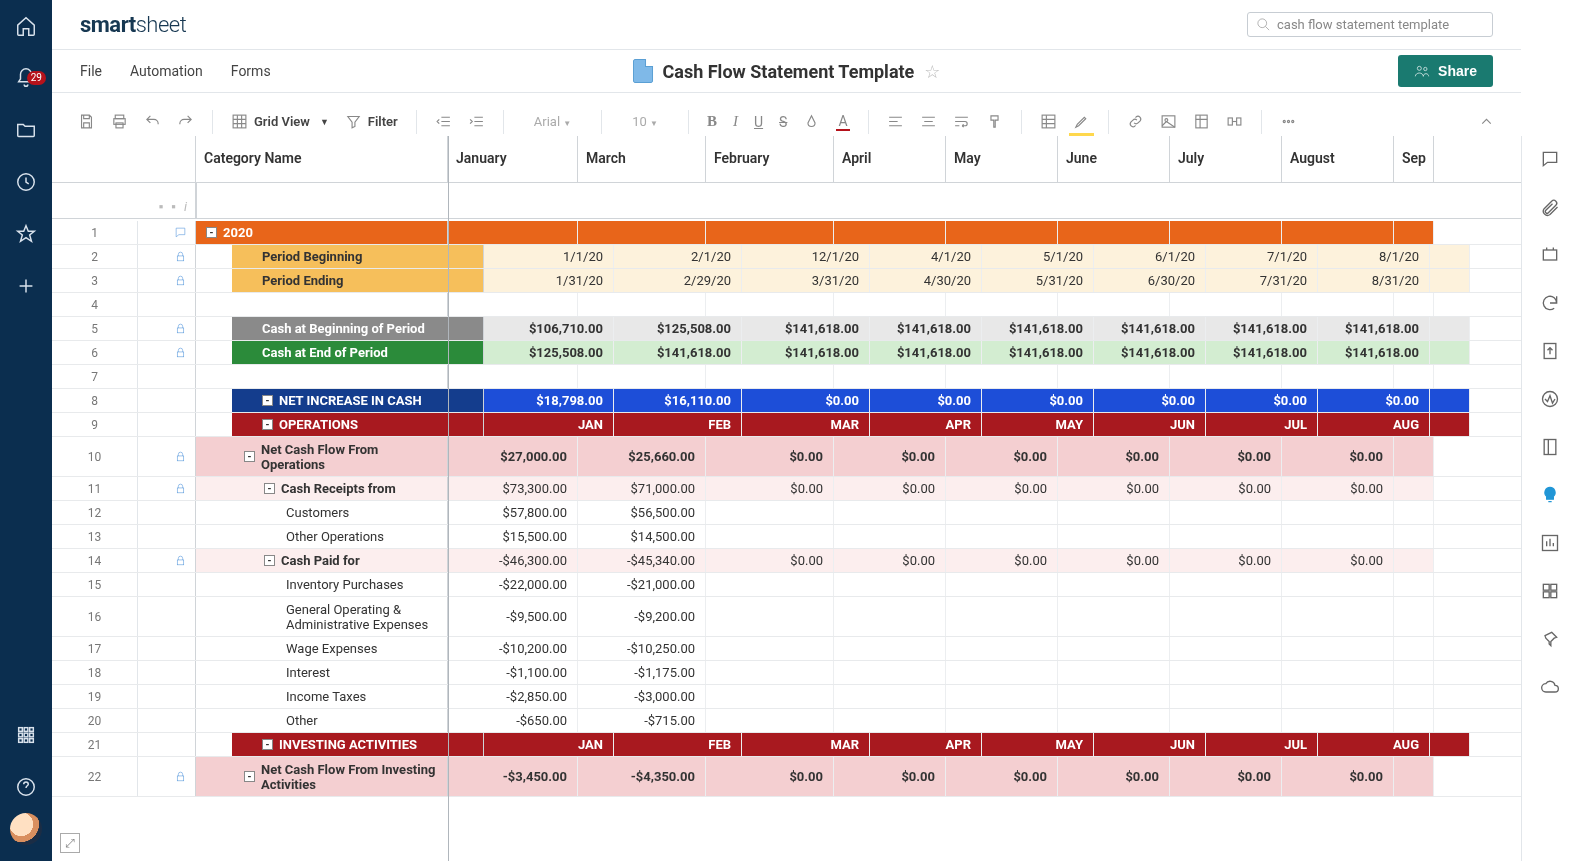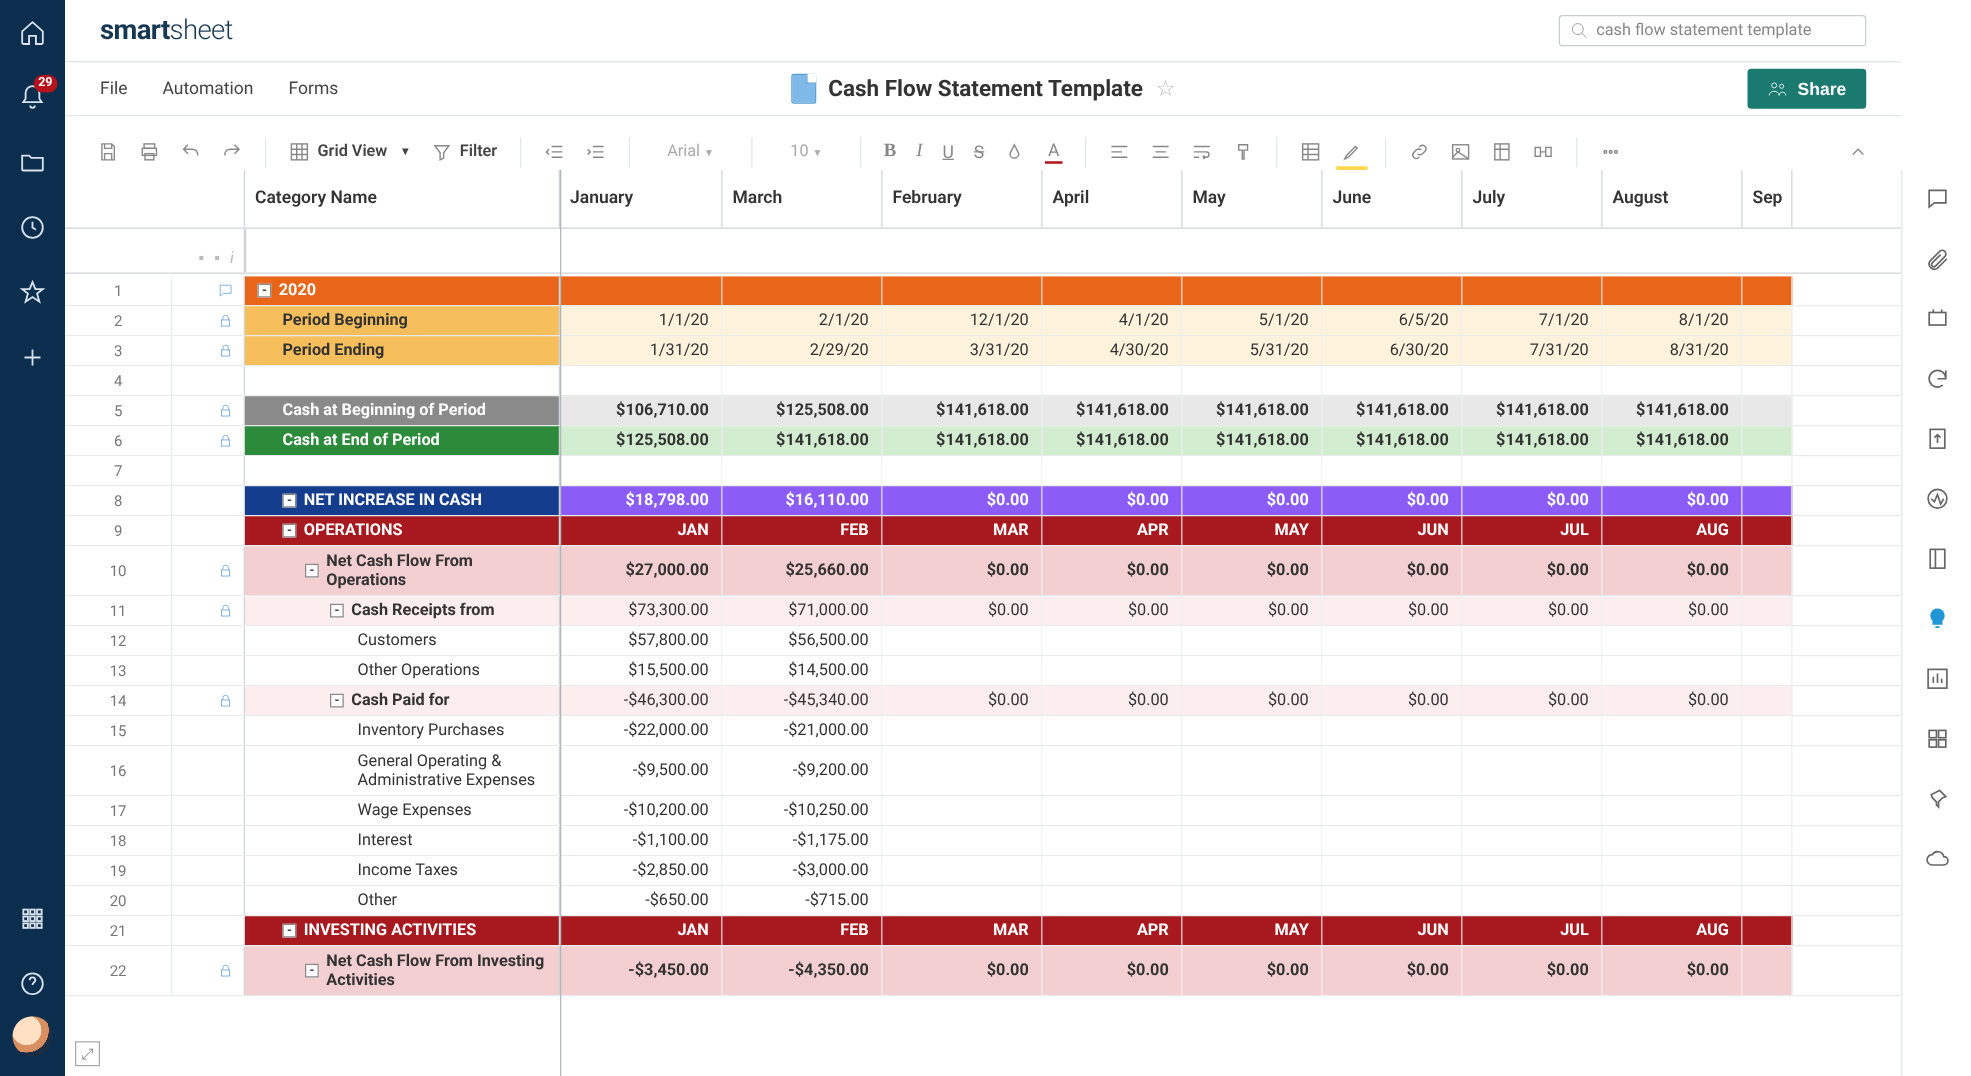--- a/index.html
+++ b/index.html
@@ -2,21 +2,21 @@
 <html><head>
 <meta charset="utf-8">
 <style>
 * { margin: 0; padding: 0; box-sizing: border-box; }
 body { font-family: -apple-system, BlinkMacSystemFont, "Segoe UI", Roboto, Arial, sans-serif; font-size: 13px; color: #333; overflow: hidden; width: 1577px; height: 861px; position: relative; background: #fff; }
 
 
 .nav-rail { position: absolute; left: 0; top: 0; width: 52px; height: 861px; background: #0b2e4f; display: flex; flex-direction: column; align-items: center; color: #d9e2ec; }
 .nav-rail .rail-icon { width: 52px; height: 52px; display: flex; align-items: center; justify-content: center; cursor: pointer; position: relative; }
 .nav-rail svg { width: 22px; height: 22px; stroke: #d9e2ec; fill: none; stroke-width: 1.6; }
-.badge { position: absolute; top: 8px; right: 6px; background: #b5121b; color: #fff; font-size: 10px; font-weight: 700; padding: 1px 4px; border-radius: 8px; line-height: 12px; }
+.badge { position: absolute; top: 19px; right: 6px; background: #b5121b; color: #fff; font-size: 10px; font-weight: 400; padding: 1px 4px; border-radius: 8px; line-height: 12px; }
 .nav-rail .spacer { flex: 1; }
 .avatar { width: 32px; height: 32px; border-radius: 50%; background: radial-gradient(circle at 35% 35%, #ffe0c2 0 40%, #d98f5f 41% 60%, #1b2d45 61% 100%); margin-bottom: 16px; }
 
 
 .topbar { position: absolute; left: 52px; top: 0; right: 56px; height: 50px; display: flex; align-items: center; padding: 0 28px; border-bottom: 1px solid #e2e6ea; }
 .logo { font-size: 22px; color: #173852; letter-spacing: -0.5px; }
 .logo b { font-weight: 700; }
 .search-box { margin-left: auto; display: flex; align-items: center; border: 1px solid #c7cdd3; border-radius: 3px; padding: 4px 8px; width: 246px; color: #888; font-size: 13px; gap: 6px; }
 .search-box svg { width: 15px; height: 15px; stroke: #888; fill: none; }
 
@@ -84,31 +84,31 @@
 
 .r-orange .catcell { background:#e8651a; color:#fff; font-weight:700; }
 .r-orange .mcell { background:#e8651a; }
 .r-amber .catcell { background:#f6bf5b; font-weight:700; }
 .r-amber .mcell { background:#fdf2dc; }
 .r-gray .catcell { background:#8a8a8a; color:#fff; font-weight:700; }
 .r-gray .mcell { background:#e8e8e8; font-weight:700; }
 .r-green .catcell { background:#2b8b3a; color:#fff; font-weight:700; }
 .r-green .mcell { background:#d3edd1; font-weight:700; }
 .r-navy .catcell { background:#143d8d; color:#fff; font-weight:700; }
-.r-navy .mcell { background:#8b5cf6; color:#fff; font-weight:700; }
+.r-navy .mcell { background:#1d4ed8; color:#fff; font-weight:700; }
 .r-red .catcell { background:#a8191f; color:#fff; font-weight:700; }
 .r-red .mcell { background:#a8191f; color:#fff; font-weight:700; }
 .r-pink .catcell { background:#f4cfd1; font-weight:700; }
 .r-pink .mcell { background:#f4cfd1; font-weight:700; }
 .r-pinklight .catcell { background:#fceeee; font-weight:700; }
 .r-pinklight .mcell { background:#fceeee; }
 .r-plain .catcell { background:#fff; }
 .r-plain .mcell { background:#fff; }
 
-.indent1 { padding-left: 30px !important; }
+.indent1 { padding-left: 30px !important; margin-left: 36px; }
 .indent2 { padding-left: 48px !important; }
 .indent3 { padding-left: 68px !important; }
 .indent4 { padding-left: 90px !important; }
 
 .freeze-line { position:absolute; top:0; bottom:0; left:396px; width:1px; background:#b0b6bc; z-index:5; pointer-events:none; }
 .popout { position:absolute; left:8px; bottom:8px; width:20px; height:20px; border:1px solid #aaa; display:flex; align-items:center; justify-content:center; font-size:12px; color:#888; cursor:pointer; background:#fff; }
 </style>
 </head>
 <body>
 
@@ -477,21 +477,21 @@
           </svg>
         </div>
         <div class="catcell indent1">
           <span>Period Beginning</span>
         </div>
         <div class="mcell m0">1/1/20</div>
         <div class="mcell m1">2/1/20</div>
         <div class="mcell m2">12/1/20</div>
         <div class="mcell m3">4/1/20</div>
         <div class="mcell m4">5/1/20</div>
-        <div class="mcell m5">6/5/20</div>
+        <div class="mcell m5">6/1/20</div>
         <div class="mcell m6">7/1/20</div>
         <div class="mcell m7">8/1/20</div>
         <div class="mcell m8"></div>
       </div>
       <div class="row r-amber">
         <div class="rownum">3</div>
         <div class="rowicons">
           <svg viewBox="0 0 24 24">
             <rect x="6" y="11" width="12" height="9"></rect>
             <path d="M8 11V8a4 4 0 018 0v3"></path>

